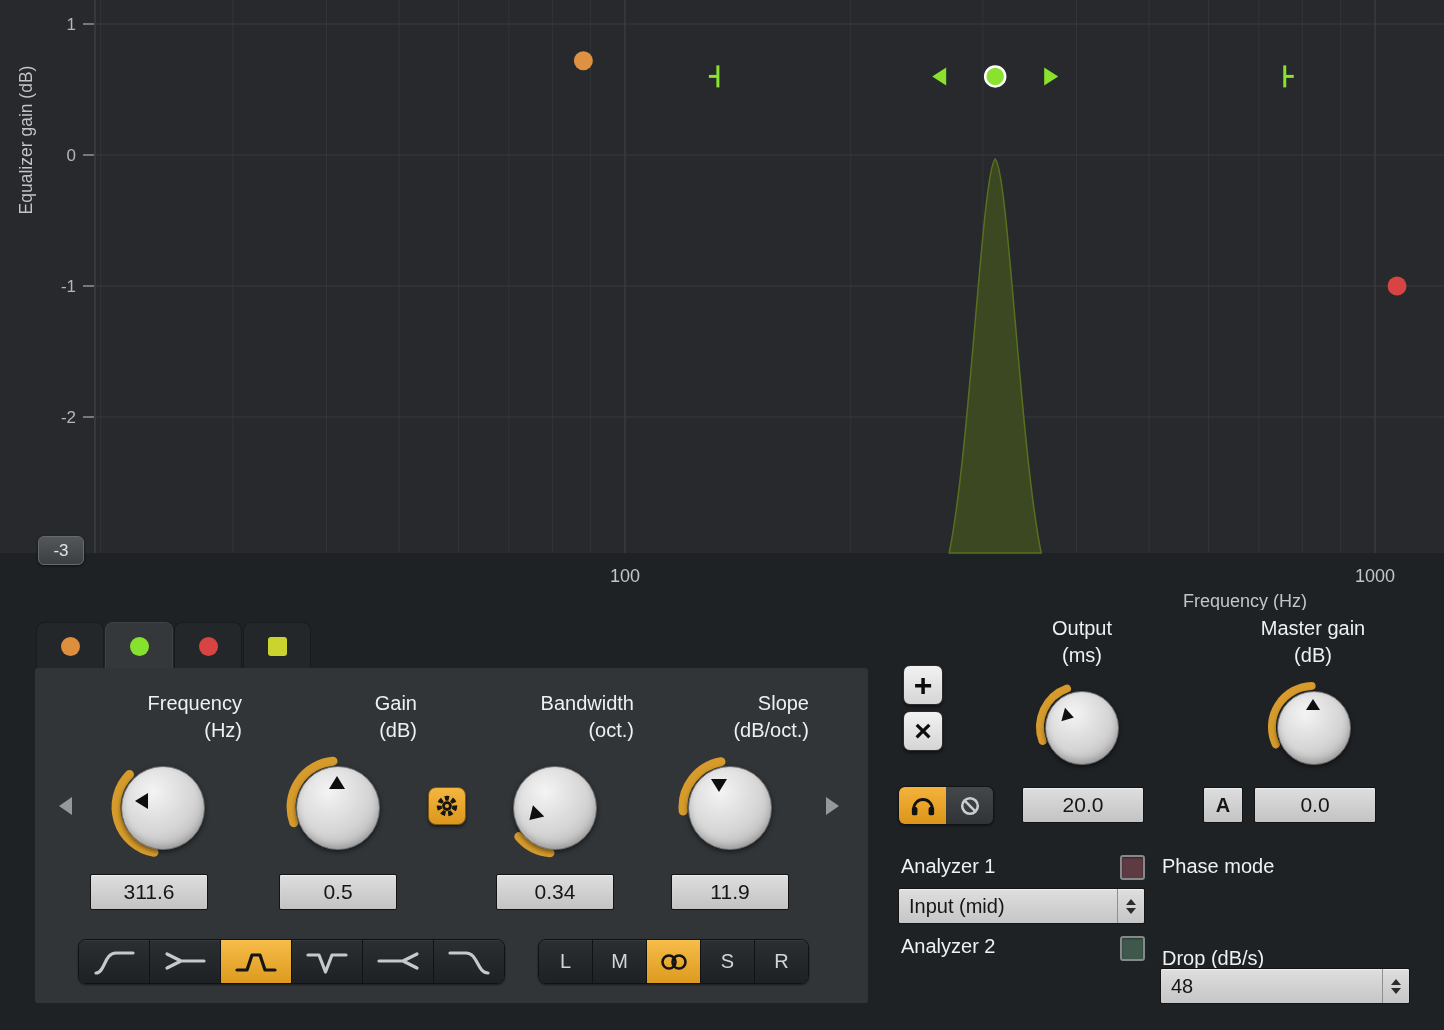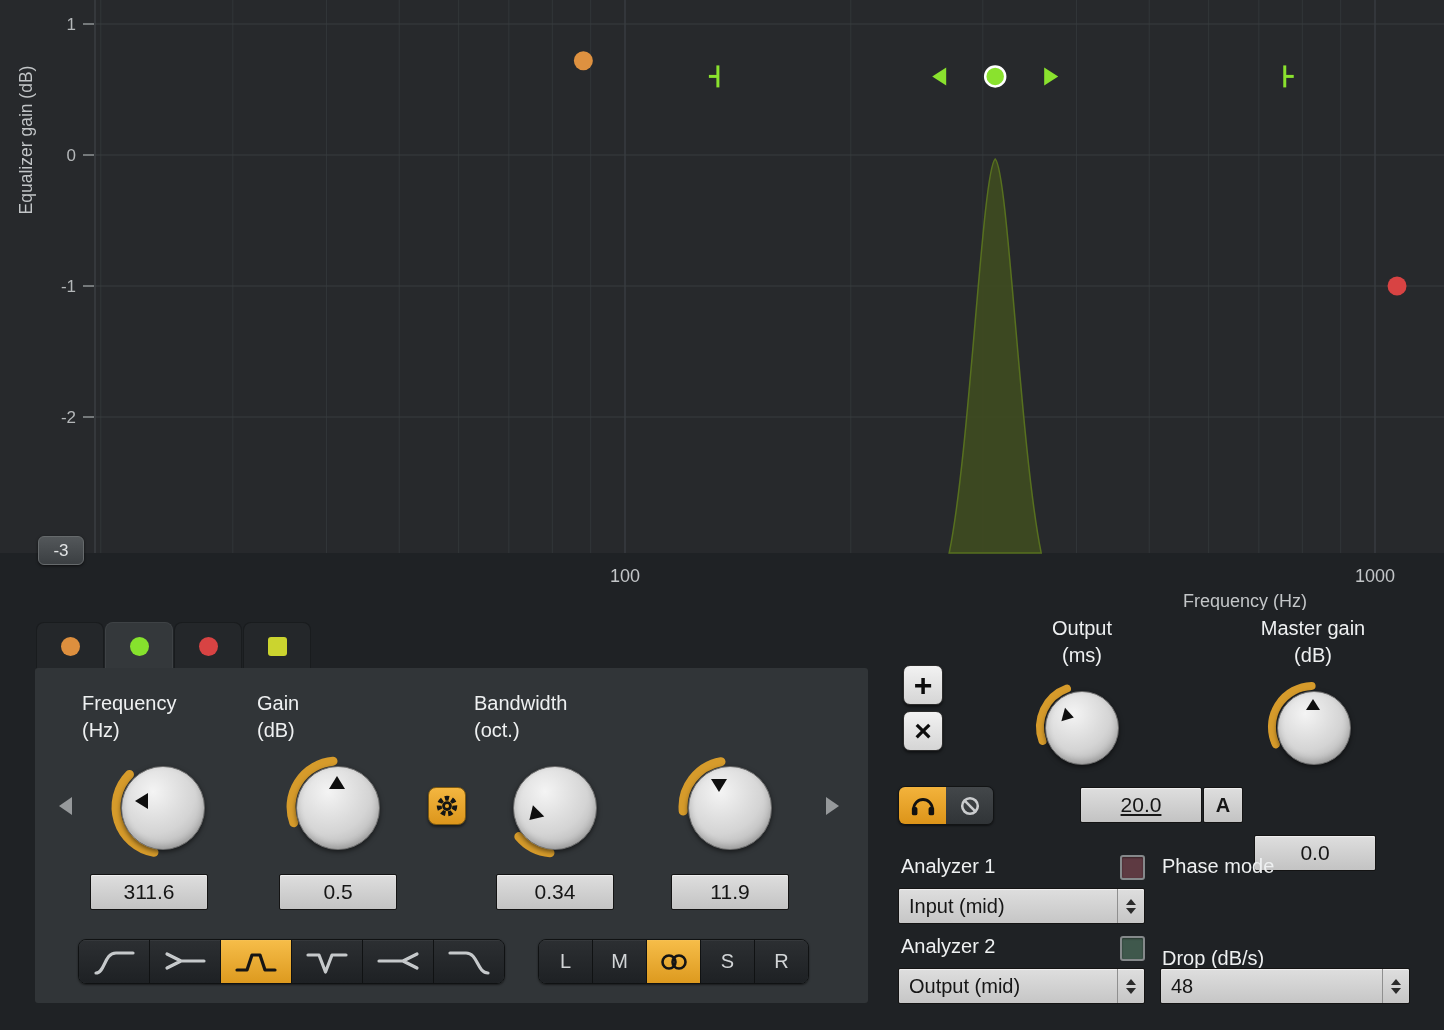--- a/index.html
+++ b/index.html
@@ -14,21 +14,21 @@
 
   
   .tab{position:absolute;top:622px;width:66px;height:46px;background:#24272a;
     border:1px solid #191c1e;border-bottom:none;border-radius:8px 8px 0 0;
     display:flex;align-items:center;justify-content:center;}
   .tab.selected{background:#34383b;border-color:#3e4245;}
   .tab-icon{width:19px;height:19px;border-radius:50%;}
 
   
   .panel{position:absolute;left:35px;top:668px;width:833px;height:335px;background:#313538;border-radius:3px;}
-  .knob-label{position:absolute;width:160px;text-align:left;color:#eef0f1;font-size:20px;line-height:27px;}
+  .knob-label{position:absolute;width:160px;text-align:right;color:#eef0f1;font-size:20px;line-height:27px;}
   .knob-arc{position:absolute;pointer-events:none;}
   .knob{position:absolute;border-radius:50%;
     background:radial-gradient(circle at 38% 30%, #f4f4f4, #d4d4d4 55%, #a2a2a2 100%);
     border:1px solid #6d6d6d;
     box-shadow:0 2px 5px rgba(0,0,0,.55), inset 0 -3px 6px rgba(0,0,0,.18);}
   .knob.big{width:82px;height:82px;}
   .knob.small{width:72px;height:72px;}
   .tri{position:absolute;width:0;height:0;}
   .valuebox{position:absolute;height:34px;background:linear-gradient(#dedede,#c3c3c3);
     border:1px solid #141414;border-radius:2px;color:#161616;font-size:21px;
@@ -189,20 +189,24 @@
       <div>(oct.)</div>
     </div>
     <svg class="knob-arc" style="left:464px;top:84px;" width="110" height="110">
       <path d="M51 100.8 A46 46 0 0 1 19.8 84.6" fill="none" stroke="#d69b2b" stroke-width="9" stroke-linecap="round"></path>
     </svg>
     <div class="knob big" style="left:478px;top:98px;">
       <span class="tri" style="left:12px;top:42px;border-left:8px solid transparent;border-right:8px solid transparent;border-bottom:13px solid #0e0e0e;transform:rotate(225deg);"></span>
     </div>
     <div class="valuebox" style="left:461px;top:206px;width:116px;">0.34</div>
 
+    <div class="knob-label" style="left:614px;top:22px;">
+      <div>Slope</div>
+      <div>(dB/oct.)</div>
+    </div>
     <svg class="knob-arc" style="left:639px;top:84px;" width="110" height="110">
       <path d="M9.2 59 A46 46 0 0 1 47 9.7" fill="none" stroke="#d69b2b" stroke-width="9" stroke-linecap="round"></path>
     </svg>
     <div class="knob big" style="left:653px;top:98px;">
       <span class="tri" style="left:22px;top:12px;border-left:8px solid transparent;border-right:8px solid transparent;border-top:13px solid #0e0e0e;"></span>
     </div>
     <div class="valuebox" style="left:636px;top:206px;width:116px;">11.9</div>
 
     <span class="nav-arrow" style="left:24px;top:129px;border-top:9px solid transparent;border-bottom:9px solid transparent;border-right:13px solid #96999b;"></span>
     <span class="nav-arrow" style="left:791px;top:129px;border-top:9px solid transparent;border-bottom:9px solid transparent;border-left:13px solid #96999b;"></span>
@@ -276,56 +280,49 @@
   <div class="side-label center" style="left:1007px;top:615px;width:150px;">
     <div>Output</div>
     <div>(ms)</div>
   </div>
   <svg class="knob-arc" style="position:absolute;left:1031px;top:677px;" width="100" height="100">
     <path d="M11.5 64 A41 41 0 0 1 36 11.5" fill="none" stroke="#d69b2b" stroke-width="8" stroke-linecap="round"></path>
   </svg>
   <div class="knob small" style="left:1045px;top:691px;">
     <span class="tri" style="left:17px;top:17px;border-top:7px solid transparent;border-bottom:7px solid transparent;border-left:11px solid #0e0e0e;transform:rotate(15deg);"></span>
   </div>
-  <div class="valuebox" style="left:1080px;top:787px;width:120px;text-decoration:underline;">20.0</div>
+  <div class="valuebox" style="left:1022px;top:787px;width:120px;">20.0</div>
 
   <div class="side-label center" style="left:1238px;top:615px;width:150px;">
     <div>Master gain</div>
     <div>(dB)</div>
   </div>
   <svg class="knob-arc" style="position:absolute;left:1263px;top:677px;" width="100" height="100">
     <path d="M12.8 67.3 A41 41 0 0 1 48.6 9" fill="none" stroke="#d69b2b" stroke-width="8" stroke-linecap="round"></path>
   </svg>
   <div class="knob small" style="left:1277px;top:691px;">
     <span class="tri" style="left:28px;top:7px;border-left:7px solid transparent;border-right:7px solid transparent;border-bottom:11px solid #0e0e0e;"></span>
   </div>
   <div class="valuebox" style="left:1203px;top:787px;width:38px;font-weight:bold;font-size:20px;">A</div>
-  <div class="valuebox" style="left:1254px;top:787px;width:120px;margin-top:48px;">0.0</div>
+  <div class="valuebox" style="left:1254px;top:787px;width:120px;">0.0</div>
 
   <div class="side-label" style="left:901px;top:855px;">Analyzer 1</div>
   <div class="checkbox" style="left: 1120px; top: 855px; background: rgb(94, 58, 66);"></div>
   <div class="dropdown" style="left:898px;top:888px;width:245px;">
     <span class="dd-text">Input (mid)</span>
     <span class="dd-spin">
         <span class="dd-up"></span>
         <span class="dd-down"></span>
       </span>
   </div>
 
   <div class="side-label" style="left:1162px;top:855px;">Phase mode</div>
 
   <div class="side-label" style="left:901px;top:935px;">Analyzer 2</div>
   <div class="checkbox" style="left: 1120px; top: 936px; background: rgb(63, 88, 76);"></div>
-  <div class="dropdown" style="left:898px;top:968px;width:245px;">
-    <span class="dd-text">Output (mid)</span>
-    <span class="dd-spin">
-        <span class="dd-up"></span>
-        <span class="dd-down"></span>
-      </span>
-  </div>
 
   <div class="side-label" style="left:1162px;top:935px;margin-top:12px;">Drop (dB/s)</div>
   <div class="dropdown" style="left:1160px;top:968px;width:248px;">
     <span class="dd-text">48</span>
     <span class="dd-spin">
         <span class="dd-up"></span>
         <span class="dd-down"></span>
       </span>
   </div>
 

